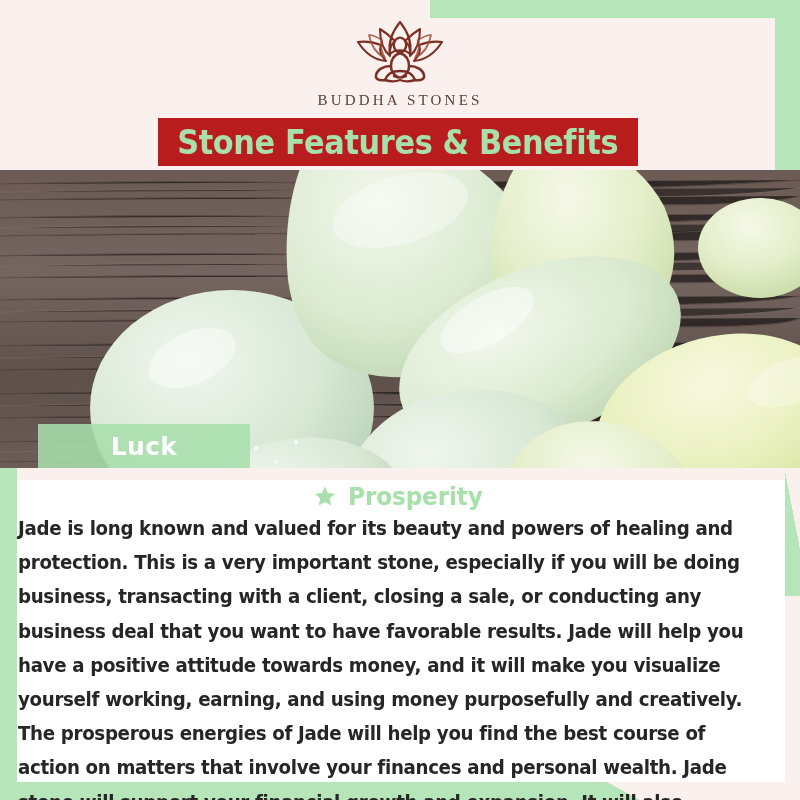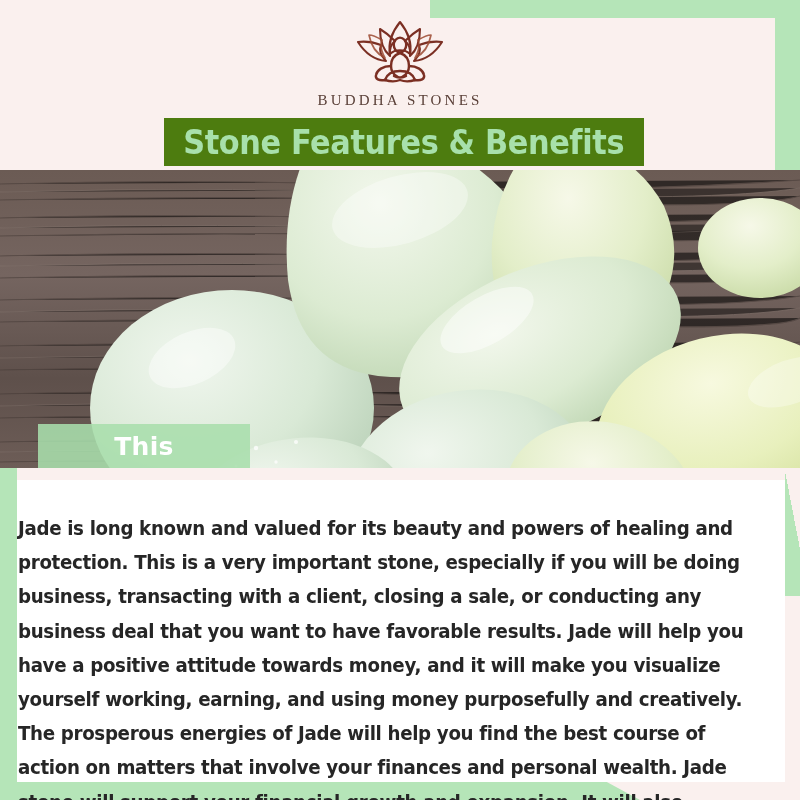--- a/index.html
+++ b/index.html
@@ -34,22 +34,22 @@
   #logo-mark{display:block;margin:0 auto;}
   #logo-wordmark{
     margin-top:4px;
     font-family:"Liberation Serif", serif;
     font-size:15px;letter-spacing:3.2px;
     color:#5a4038;font-weight:400;
   }
 
   
   #title-banner{
-    position:absolute;left:164px;top:118px;width:480px;height:48px;
-    background:#4d7c0f;
+    position:absolute;left:158px;top:118px;width:480px;height:48px;
+    background:#b91c1c;
     display:flex;align-items:center;justify-content:center;
   }
   #title-text{
     font-family:"DejaVu Sans", sans-serif;
     font-weight:700;font-size:33px;
     color:#a8e0ab;
     letter-spacing:-0.4px;
     transform:scaleX(0.92);
     white-space:nowrap;
   }
@@ -235,25 +235,31 @@
       <g fill="#ffffff" opacity="0.75">
         <circle cx="256" cy="278" r="2.2"></circle>
         <circle cx="276" cy="292" r="1.7"></circle>
         <circle cx="296" cy="272" r="2"></circle>
         <circle cx="236" cy="296" r="1.5"></circle>
       </g>
     </svg>
   </div>
 
   <div id="jade-band">
-    <span id="jade-label">This</span>
+    <span id="jade-label">Luck</span>
   </div>
 
   <div id="pink-strip"></div>
 
   <div id="content-panel"></div>
 
   <div id="keywords">
+    <span class="kw-item">
+      <svg class="kw-star" viewBox="0 0 24 24">
+        <polygon points="12,1.5 15.2,8.6 23,9.5 17.2,14.7 18.8,22.4 12,18.5 5.2,22.4 6.8,14.7 1,9.5 8.8,8.6" fill="#a8e0ab"></polygon>
+      </svg>
+      <span class="kw-label">Prosperity</span>
+    </span>
   </div>
 
   <div id="body-copy">Jade is long known and valued for its beauty and powers of healing and protection. This is a very important stone, especially if you will be doing business, transacting with a client, closing a sale, or conducting any business deal that you want to have favorable results. Jade will help you have a positive attitude towards money, and it will make you visualize yourself working, earning, and using money purposefully and creatively. The prosperous energies of Jade will help you find the best course of action on matters that involve your finances and personal wealth. Jade stone will support your financial growth and expansion. It will also promote new beginnings and give you the guidance that you need to be successful and wealthy!</div>
 
 </div>
 
 </body></html>

